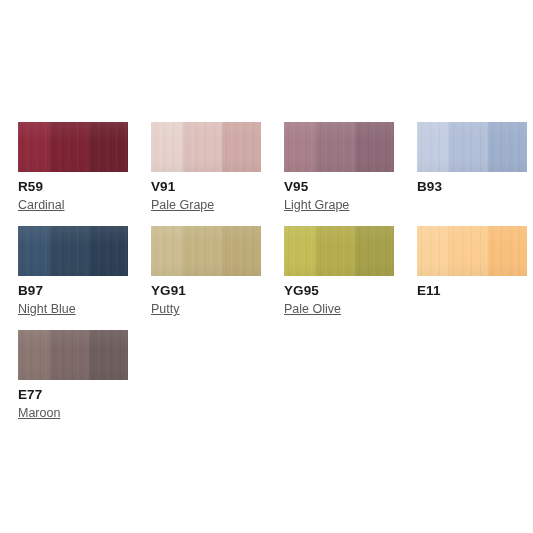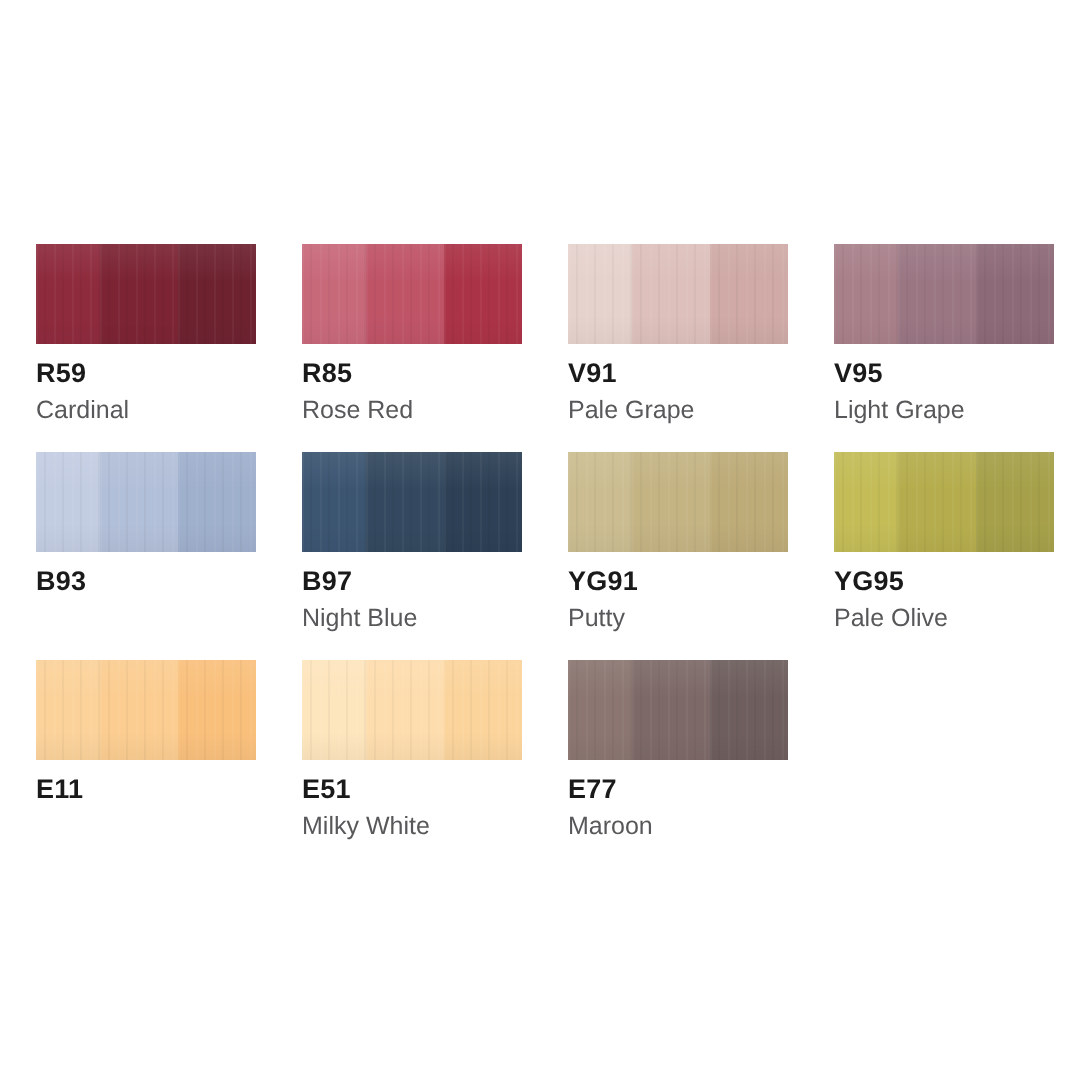--- a/index.html
+++ b/index.html
@@ -99,49 +99,40 @@
 
   .swatch-name {
     position: absolute;
     left: 0;
     top: 76px;
     font-size: 12.5px;
     font-weight: normal;
     color: #58585a;
     line-height: 15px;
     white-space: nowrap;
+    text-decoration: underline;
   }
 </style>
 </head>
 <body>
 
 <div id="swatch-chart">
   <div class="swatch-grid">
       <div class="swatch-cell">
         <div class="swatch-chip">
           <div class="band band-1" style="background: rgb(142, 43, 61);"></div>
           <div class="band band-2" style="background: rgb(124, 36, 52);"></div>
           <div class="band band-3" style="background: rgb(110, 34, 48);"></div>
           <div class="chip-sheen"></div>
         </div>
         <div class="swatch-code">R59</div>
         <div class="swatch-name">Cardinal</div>
       </div>
       <div class="swatch-cell">
         <div class="swatch-chip">
-          <div class="band band-1" style="background: rgb(200, 105, 122);"></div>
-          <div class="band band-2" style="background: rgb(191, 84, 103);"></div>
-          <div class="band band-3" style="background: rgb(171, 51, 71);"></div>
-          <div class="chip-sheen"></div>
-        </div>
-        <div class="swatch-code">R85</div>
-        <div class="swatch-name">Rose Red</div>
-      </div>
-      <div class="swatch-cell">
-        <div class="swatch-chip">
           <div class="band band-1" style="background: rgb(230, 210, 205);"></div>
           <div class="band band-2" style="background: rgb(221, 192, 187);"></div>
           <div class="band band-3" style="background: rgb(207, 170, 166);"></div>
           <div class="chip-sheen"></div>
         </div>
         <div class="swatch-code">V91</div>
         <div class="swatch-name">Pale Grape</div>
       </div>
       <div class="swatch-cell">
         <div class="swatch-chip">
@@ -196,30 +187,20 @@
         <div class="swatch-chip">
           <div class="band band-1" style="background: rgb(251, 210, 154);"></div>
           <div class="band band-2" style="background: rgb(251, 205, 145);"></div>
           <div class="band band-3" style="background: rgb(249, 192, 124);"></div>
           <div class="chip-sheen"></div>
         </div>
         <div class="swatch-code">E11</div>
       </div>
       <div class="swatch-cell">
         <div class="swatch-chip">
-          <div class="band band-1" style="background: rgb(253, 229, 189);"></div>
-          <div class="band band-2" style="background: rgb(253, 221, 174);"></div>
-          <div class="band band-3" style="background: rgb(251, 212, 156);"></div>
-          <div class="chip-sheen"></div>
-        </div>
-        <div class="swatch-code">E51</div>
-        <div class="swatch-name">Milky White</div>
-      </div>
-      <div class="swatch-cell">
-        <div class="swatch-chip">
           <div class="band band-1" style="background: rgb(139, 118, 113);"></div>
           <div class="band band-2" style="background: rgb(125, 106, 104);"></div>
           <div class="band band-3" style="background: rgb(110, 94, 94);"></div>
           <div class="chip-sheen"></div>
         </div>
         <div class="swatch-code">E77</div>
         <div class="swatch-name">Maroon</div>
       </div>
     </div>
 </div>

